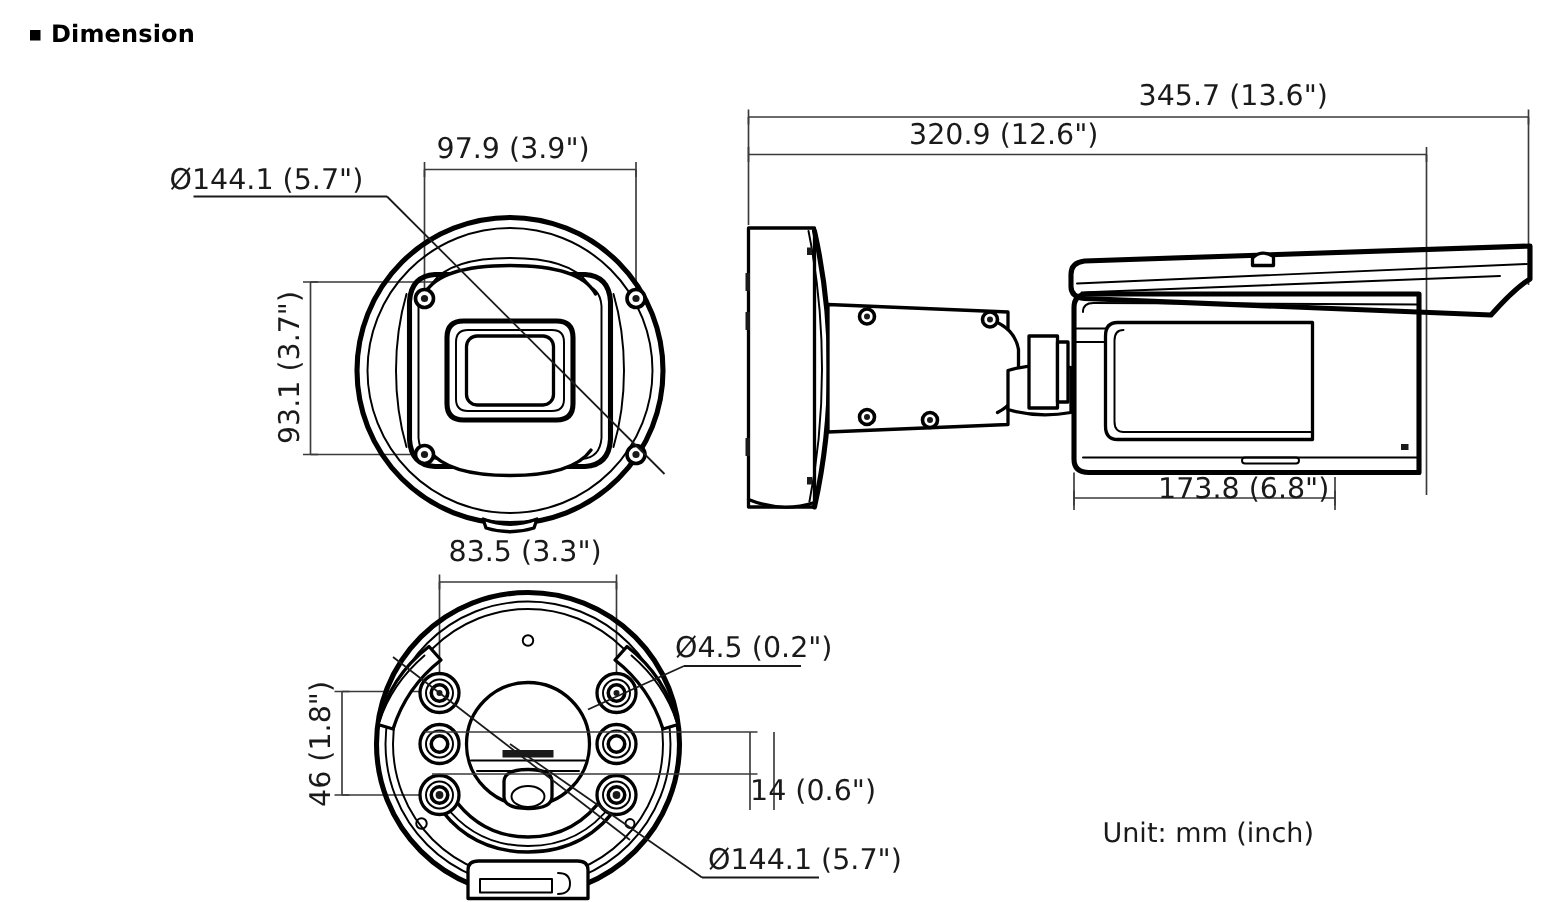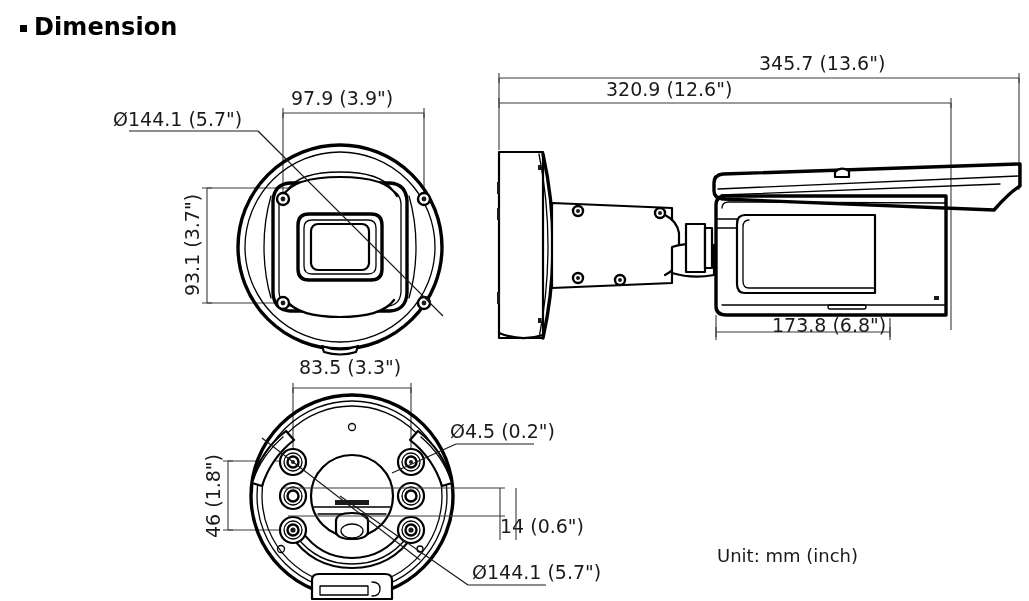--- a/index.html
+++ b/index.html
@@ -21,36 +21,36 @@
     height: 601px;
     background: #ffffff;
   }
   .heading {
     position: absolute;
     left: 20px;
     top: 13px;
     display: flex;
     align-items: center;
     gap: 7px;
-    font-size: 24px;
+    font-size: 16px;
     font-weight: bold;
     letter-spacing: 0.1px;
     color: #000000;
   }
   .heading .bullet {
     width: 7px;
     height: 7px;
     background: #000000;
     display: inline-block;
     position: relative;
     top: 1px;
   }
   .unit-note {
     position: absolute;
-    left: 717px;
+    left: 735px;
     top: 545px;
     font-size: 18px;
     color: #1a1a1a;
     white-space: nowrap;
   }
   svg.drawing {
     position: absolute;
     left: 0;
     top: 0;
     width: 1029px;

